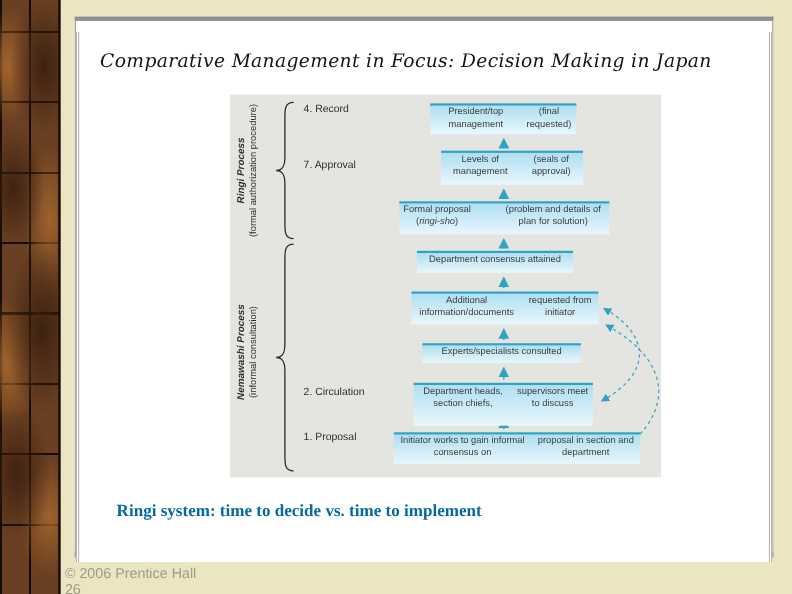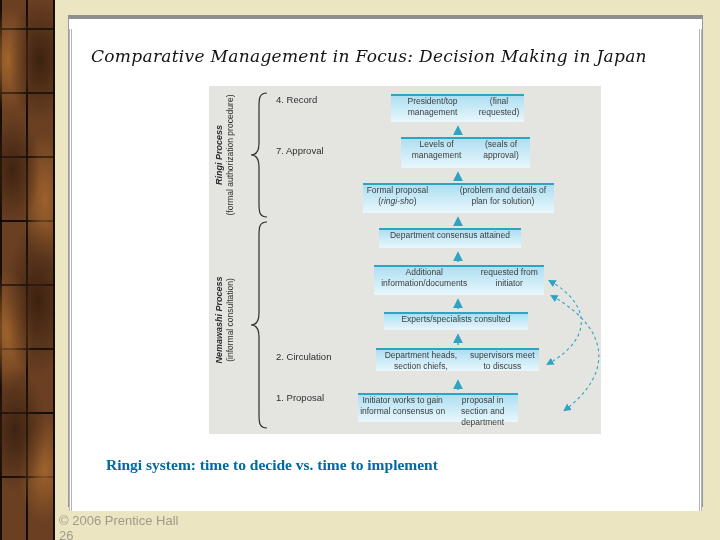--- a/index.html
+++ b/index.html
@@ -76,22 +76,22 @@
     background:linear-gradient(#aedff2, #e9f7fc);
     border-top:2px solid #2fa3c2;
     color:#3d3d3d;
   }
   .box1 { left:182px; top:8px;   width:133px; height:28px; }
   .box2 { left:192px; top:51px;  width:129px; height:31px; }
   .box3 { left:154px; top:97px;  width:191px; height:30px;gap:20px; }
   .box4 { left:170px; top:142px; width:142px; height:20px; }
   .box5 { left:165px; top:179px; width:170px; height:30px; }
   .box6 { left:175px; top:226px; width:144px; height:18px; }
-  .box7 { left:167px; top:262px; width:163px; height:23px; }
-  .box8 { left:149px; top:307px; width:160px; height:29px; }
+  .box7 { left:167px; top:262px; width:163px; height:39px; }
+  .box8 { left:149px; top:307px; width:224px; height:29px; }
   
   .footer {
     position:absolute; left:59px; top:513px; width:635px;
     display:flex; justify-content:space-between;
     font-size:13px; color:#9e9b8b;flex-direction:column;
   }
 </style>
 </head>
 <body>
 

